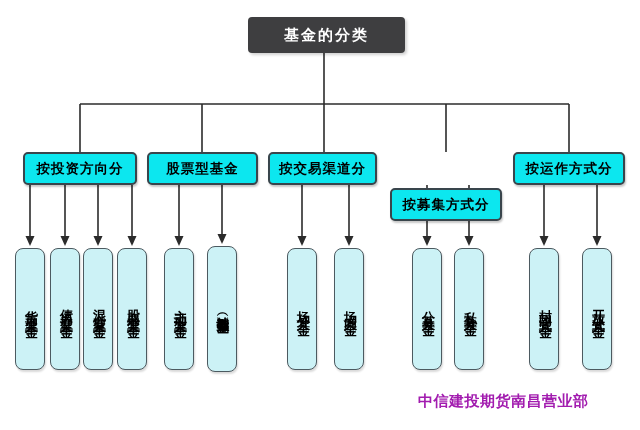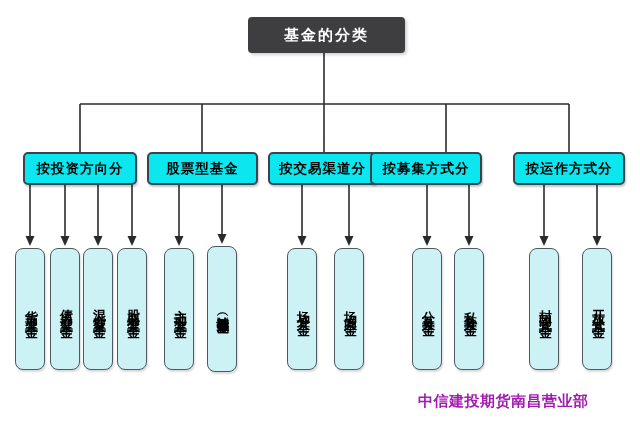--- a/index.html
+++ b/index.html
@@ -134,21 +134,21 @@
       <polygon points="539.5,236 548.5,236 544,246"></polygon>
       <polygon points="592.5,236 601.5,236 597,246"></polygon>
     </g>
   </svg>
 
   <div class="root-box">基金的分类</div>
 
   <div class="cat-box" style="left:23px;  width:114px;">按投资方向分</div>
   <div class="cat-box" style="left:147px; width:111px;">股票型基金</div>
   <div class="cat-box" style="left:268px; width:109px;">按交易渠道分</div>
-  <div class="cat-box" style="left:370px; width:112px;">按募集方式分</div>
+  <div class="cat-box" style="left:390px; width:112px;margin-top:36px;">按募集方式分</div>
   <div class="cat-box" style="left:513px; width:112px;text-align:center;">按运作方式分</div>
 
   <div class="leaf-box" style="left:15px;">货币型基金</div>
   <div class="leaf-box" style="left:50px;">债券型基金</div>
   <div class="leaf-box" style="left:83px;">混合型基金</div>
   <div class="leaf-box" style="left:117px;">股票型基金</div>
 
   <div class="leaf-box" style="left:164px;">主动型基金</div>
   <div class="leaf-box dense" style="left:207px;">被动型（指数）基金</div>
 

